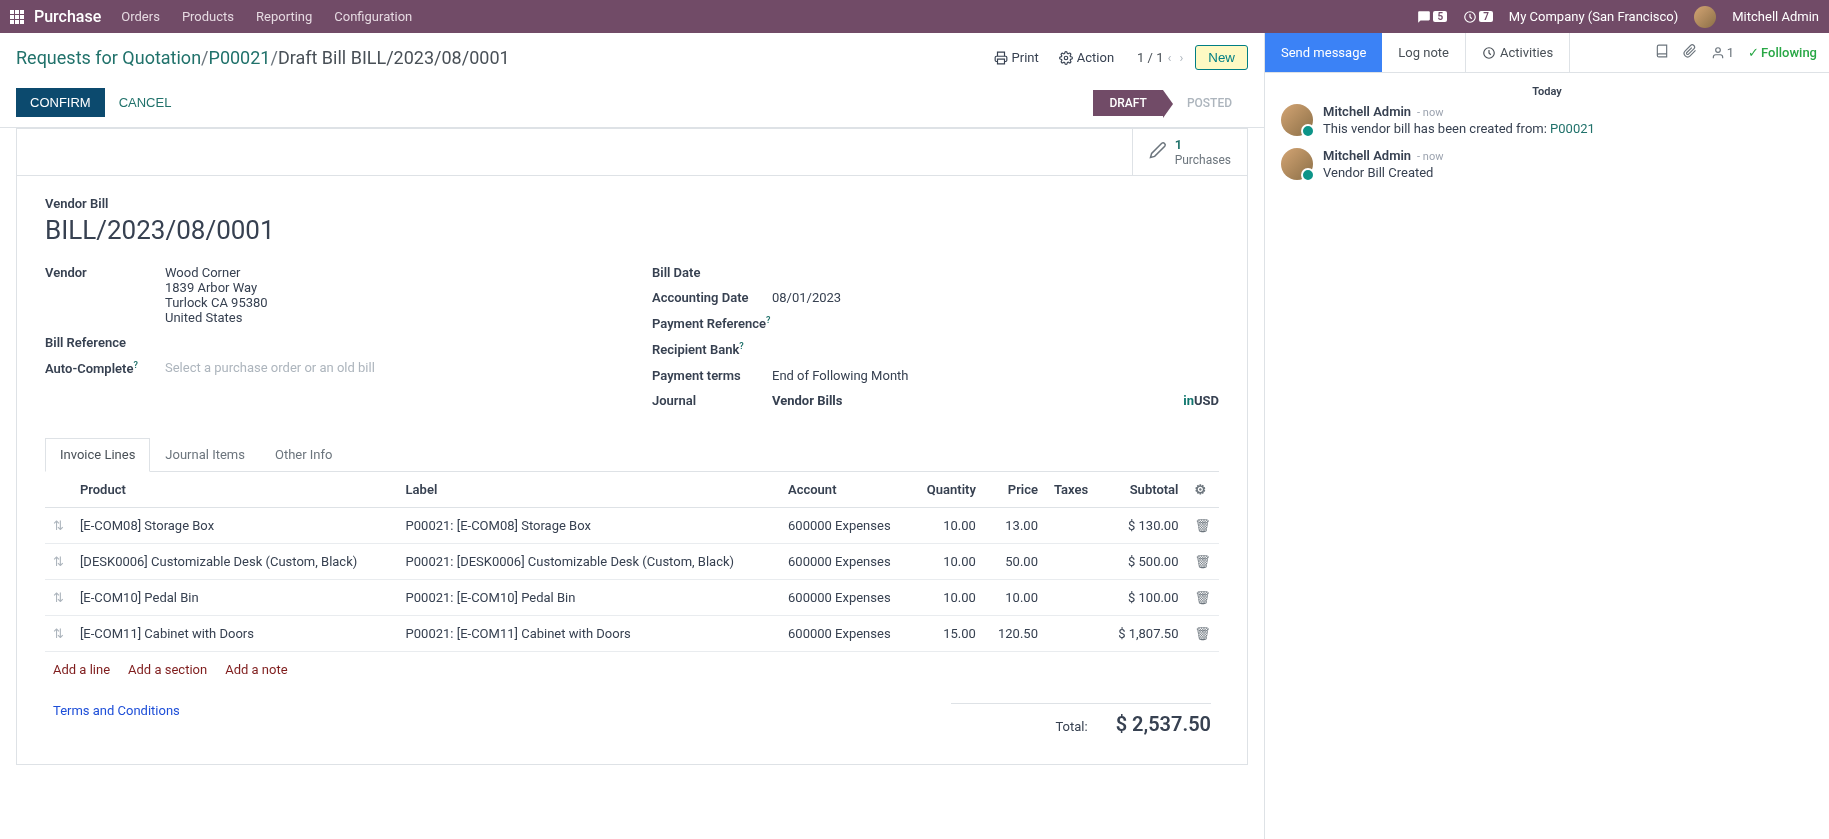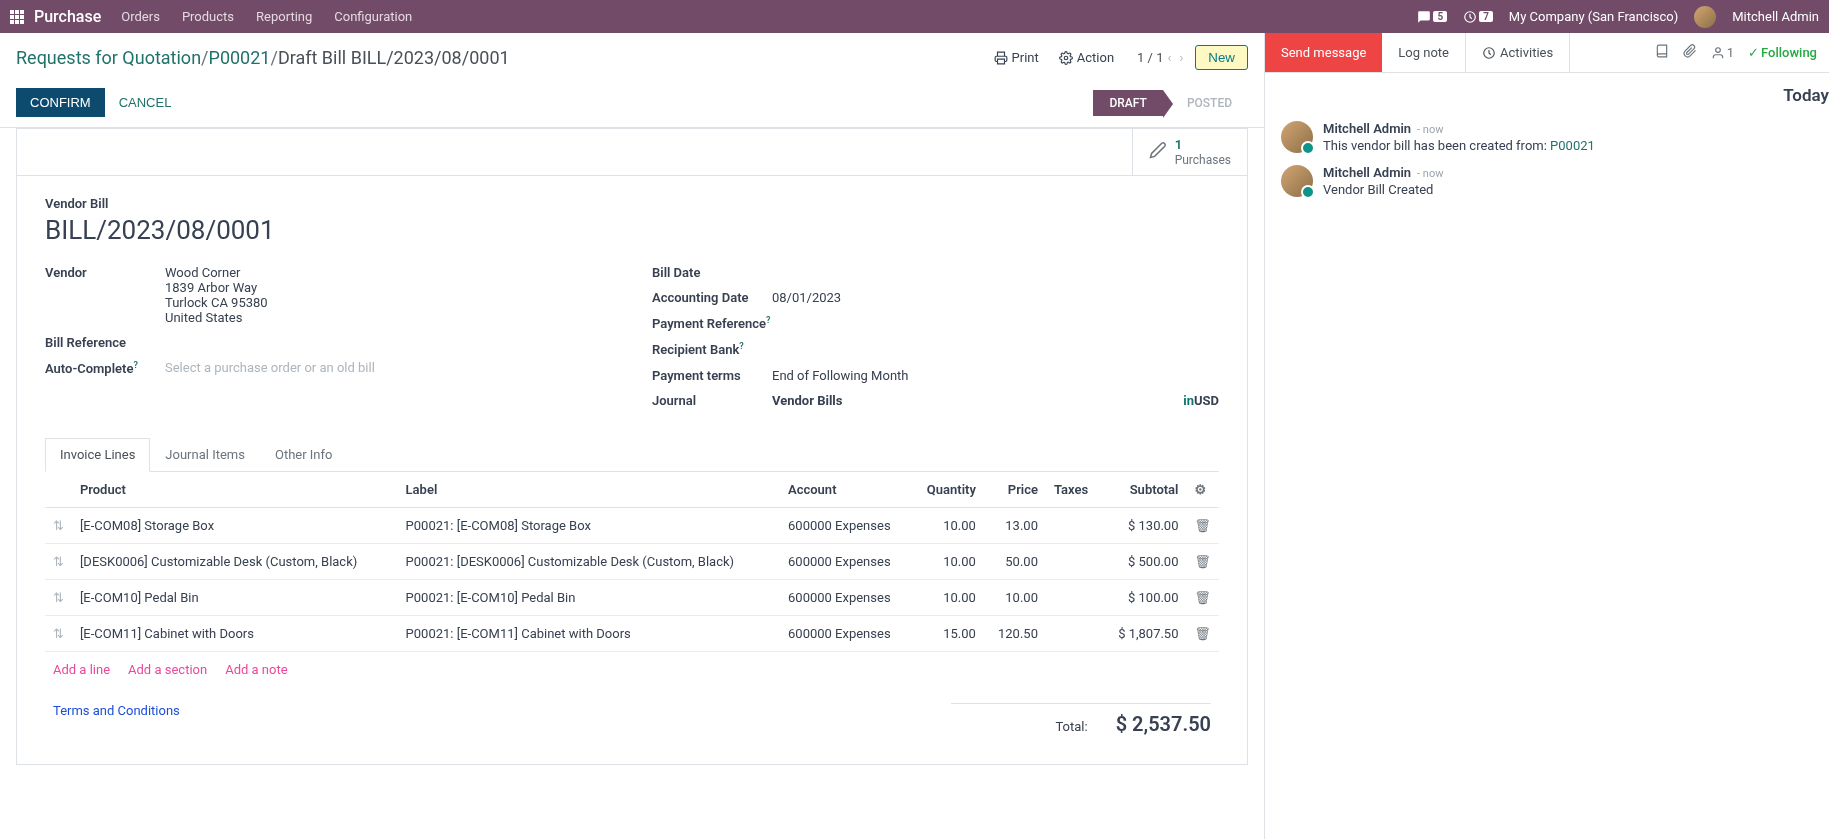--- a/index.html
+++ b/index.html
@@ -78,41 +78,41 @@
 
 .line-table { width: 100%; border-collapse: collapse; margin-top: 0; }
 .line-table th { text-align: left; padding: 10px 8px; font-weight: 600; font-size: 13px; border-bottom: 1px solid #dee2e6; }
 .line-table th.num, .line-table td.num { text-align: right; }
 .line-table td { padding: 10px 8px; border-bottom: 1px solid #e9ecef; font-size: 13px; vertical-align: top; }
 .drag-handle { color: #adb5bd; cursor: grab; width: 20px; font-size: 10px; }
 .del-icon { color: #6c757d; cursor: pointer; width: 20px; }
 .cog-icon { color: #6c757d; cursor: pointer; }
 
 .add-links { display: flex; gap: 18px; padding: 10px 8px; }
-.add-link { color: #ec4899; cursor: pointer; font-size: 13px; }
+.add-link { color: #7f1d1d; cursor: pointer; font-size: 13px; }
 
 .sheet-footer { display: flex; padding: 16px 8px 8px; border-top: none; }
 .terms { color: #1d4ed8; flex: 1; }
 .totals { text-align: right; }
 .total-row { display: flex; justify-content: flex-end; gap: 28px; align-items: baseline; padding-top: 8px; border-top: 1px solid #dee2e6; margin-left: auto; width: 260px;}
 .total-label { font-size: 13px; color: #374151; }
 .total-amount { font-size: 20px; font-weight: 600; color: #374151; }
 
 
 .chatter-tabs { display: flex; border-bottom: 1px solid #dee2e6; align-items: center; }
 .chatter-tab { padding: 12px 16px; cursor: pointer; font-size: 13px; color: #495057; }
-.chatter-tab.primary { background: #ef4444; color: #fff; }
+.chatter-tab.primary { background: #3b82f6; color: #fff; }
 .chatter-tab.activities { border-left: 1px solid #dee2e6; border-right: 1px solid #dee2e6; display: flex; align-items: center; gap: 4px; }
 .chatter-spacer { flex: 1; }
 .chatter-icons { display: flex; align-items: center; gap: 14px; padding-right: 12px; color: #6c757d; }
 .following { color: #28a745; display: flex; align-items: center; gap: 2px; font-weight: 500; }
 .follower-count { display: flex; align-items: center; gap: 2px; }
 
 .chatter-body { padding: 12px 0; }
-.chatter-date { text-align: right; font-weight: 600; font-size: 17px; margin-bottom: 10px; }
+.chatter-date { text-align: center; font-weight: 600; font-size: 11px; margin-bottom: 0; }
 .msg { display: flex; gap: 10px; padding: 6px 16px; }
 .msg-avatar { width: 32px; height: 32px; border-radius: 50%; background: linear-gradient(135deg,#d4a574,#8b6f47); position: relative; flex-shrink: 0; }
 .msg-avatar::after { content: ""; position: absolute; bottom: -2px; right: -2px; width: 10px; height: 10px; background: #0d9488; border: 2px solid #fff; border-radius: 50%; }
 .msg-body { flex: 1; }
 .msg-header { display: flex; gap: 6px; align-items: baseline; }
 .msg-author { font-weight: 600; font-size: 13px; }
 .msg-time { color: #9ca3af; font-size: 11px; }
 .msg-text { font-size: 13px; margin-top: 2px; }
 .msg-link { color: #21726b; cursor: pointer; }
 

